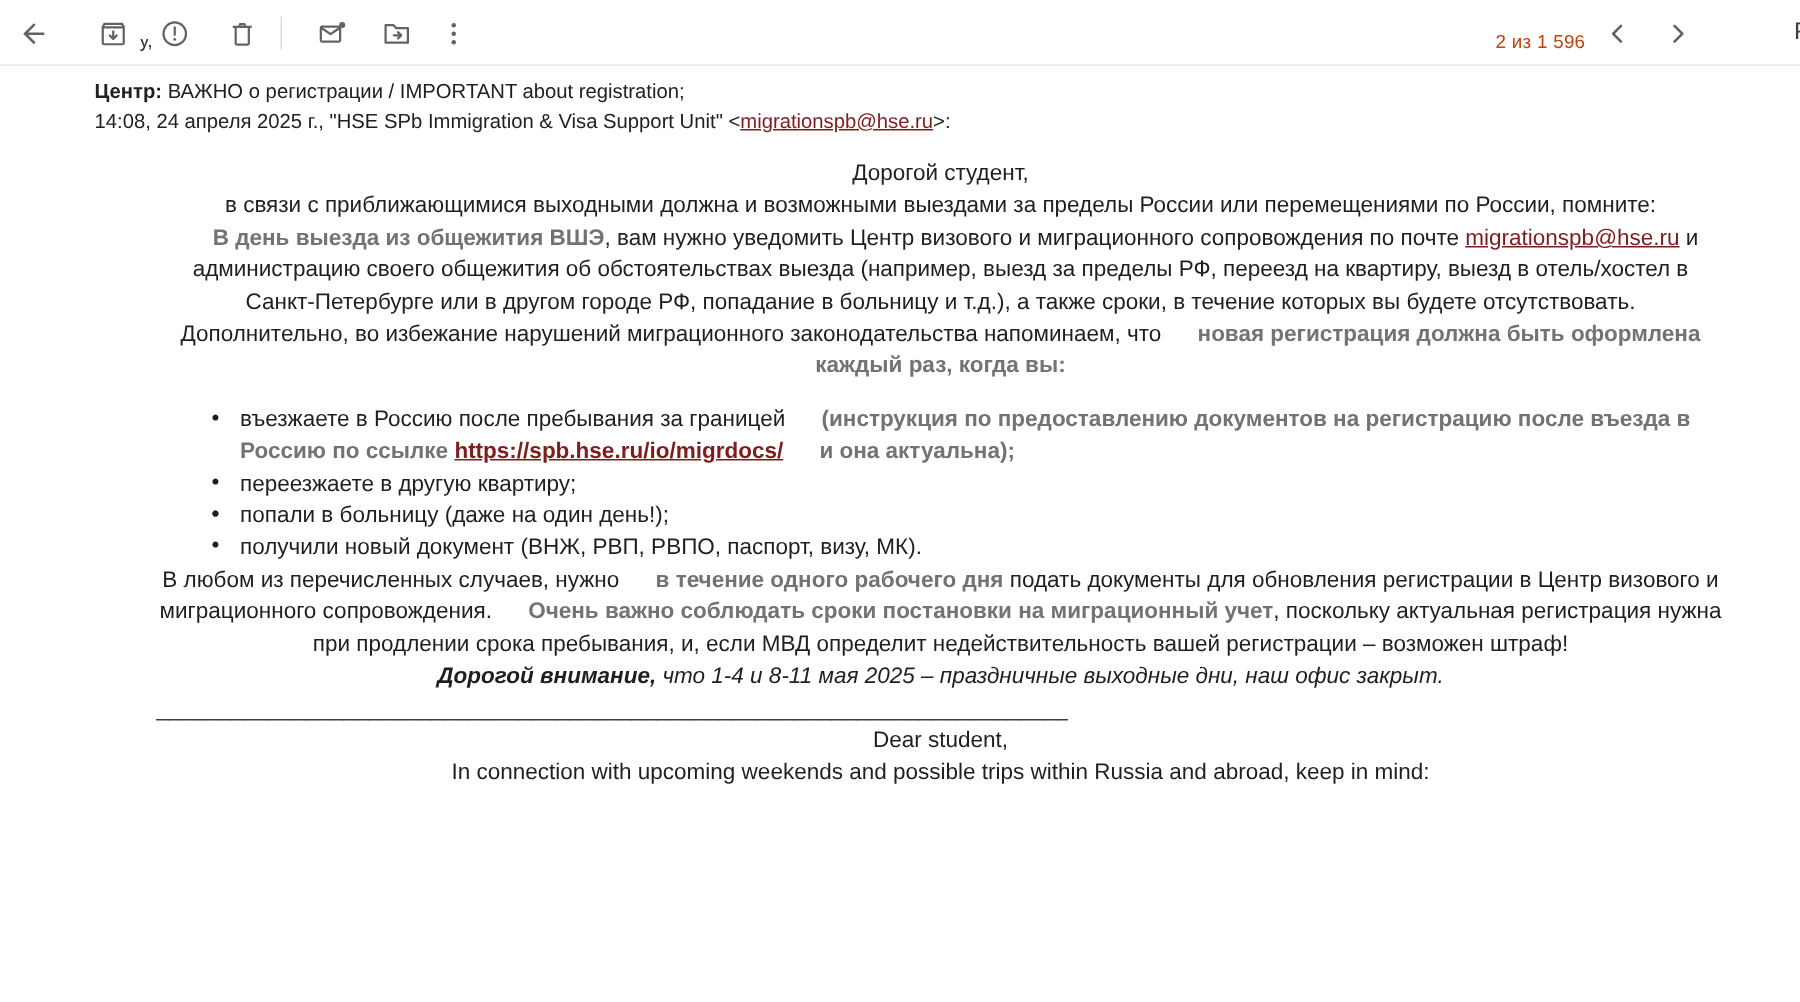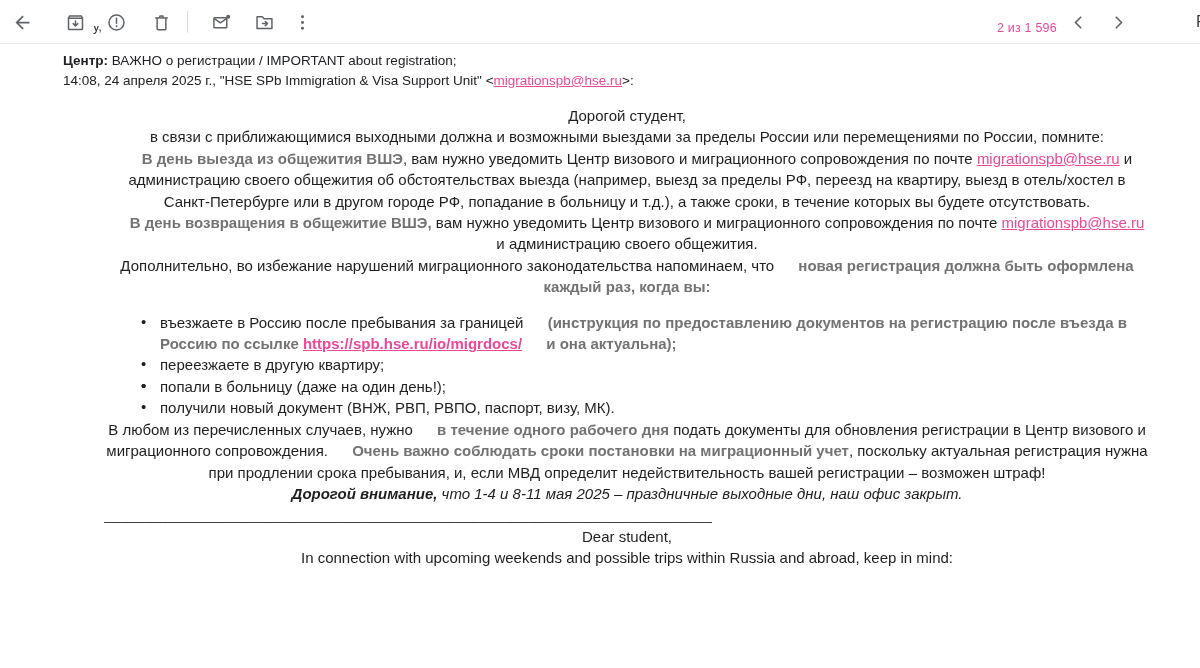--- a/index.html
+++ b/index.html
@@ -7,21 +7,21 @@
               font-family:"Liberation Sans", sans-serif; }
 
   
   .toolbar { position:relative; width:100%; height:44px; background:#fff;
              border-bottom:1px solid #e7e8ea; }
   .tbtn { position:absolute; top:3px; width:38px; height:38px; border-radius:50%;
           display:flex; align-items:center; justify-content:center; cursor:pointer; }
   .tbtn svg { width:21px; height:21px; display:block; }
   .tb-sep { position:absolute; left:187px; top:11px; width:1px; height:22px; background:#dadce0; }
   .tb-count { position:absolute; left:997px; top:0; height:56px; display:flex;
-              align-items:center; font-size:12.5px; color:#ec4899; letter-spacing:.2px; }
+              align-items:center; font-size:12.5px; color:#c2410c; letter-spacing:.2px; }
   .input-tools { position:absolute; left:1196px; top:0; height:44px; display:flex;
                  align-items:center; gap:4px; cursor:pointer; }
   .input-tools .ru { font-size:16px; color:#3c4043; }
   .caret { width:0; height:0; border-left:4px solid transparent;
            border-right:4px solid transparent; border-top:5px solid #5f6368; }
 
   
   .partial-fragment { position:absolute; left:93px; top:26px; height:10px; width:60px;
                       overflow:hidden; font-size:13px; color:#333; }
   .partial-fragment span { display:block; transform:translateY(-7px); }
@@ -29,21 +29,21 @@
   
   .quote-header { margin:7px 0 0 63px; font-size:13.5px; line-height:19.5px; color:#202124; }
   .quote-header b { font-weight:bold; }
 
   
   .email-body { margin:15px 0 0 104px; width:1046px; font-size:15px;
                 line-height:21.4px; color:#1f1f1f; }
   .email-body p { margin:0;text-align:center; }
   .mt21 { margin-top:21px; }
   .mt14 { margin-top:14px; }
-  a.link { color:#ec4899; text-decoration:underline; cursor:pointer; }
+  a.link { color:#7f1d1d; text-decoration:underline; cursor:pointer; }
   a.link-bold { font-weight:bold; }
   .bold { font-weight:bold; color:#737373;margin-left:20px; }
 
   ul.blist { list-style:none; margin:14px 0 0 37px; }
   ul.blist li { position:relative; padding-left:19px; }
   ul.blist .bullet { position:absolute; left:0; top:-1px; }
 
   .notice { margin-top:21px; font-style:italic; }
   .notice .bold-i { font-weight:bold; }
 
@@ -163,23 +163,20 @@
 
 <div class="email-body">
 
   <p>Дорогой студент,</p>
   <p>в связи с приближающимися выходными должна и возможными выездами за пределы России или перемещениями по России, помните:</p>
 
   <p class="mt21">
     <span class="bold">В день выезда из общежития ВШЭ</span><span>, вам нужно уведомить Центр визового и миграционного сопровождения по почте </span><a class="link">migrationspb@hse.ru</a><span> и администрацию своего общежития об обстоятельствах выезда (например, выезд за пределы РФ, переезд на квартиру, выезд в отель/хостел в Санкт-Петербурге или в другом городе РФ, попадание в больницу и т.д.), а также сроки, в течение которых вы будете отсутствовать.</span>
   </p>
 
-  <p>
-    <span class="bold">В день возвращения в общежитие ВШЭ,</span><span> вам нужно уведомить Центр визового и миграционного сопровождения по почте </span><a class="link">migrationspb@hse.ru</a><span> и администрацию своего общежития.</span>
-  </p>
 
   <p class="mt21">
     <span>Дополнительно, во избежание нарушений миграционного законодательства напоминаем, что </span><span class="bold">новая регистрация должна быть оформлена каждый раз, когда вы:</span>
   </p>
 
   <ul class="blist">
     <li>
       <span class="bullet">•</span><span>въезжаете в Россию после пребывания за границей </span><span class="bold">(инструкция по предоставлению документов на регистрацию после въезда в Россию по ссылке </span><a class="link link-bold">https://spb.hse.ru/io/migrdocs/</a><span class="bold"> и она актуальна);</span>
     </li>
     <li>

